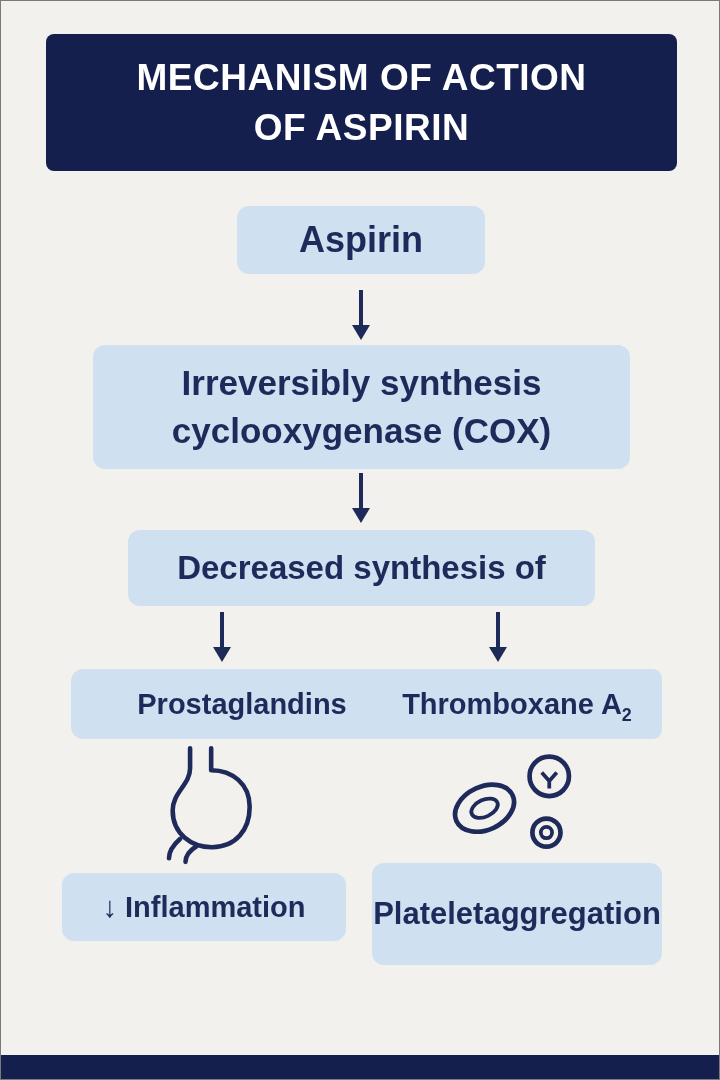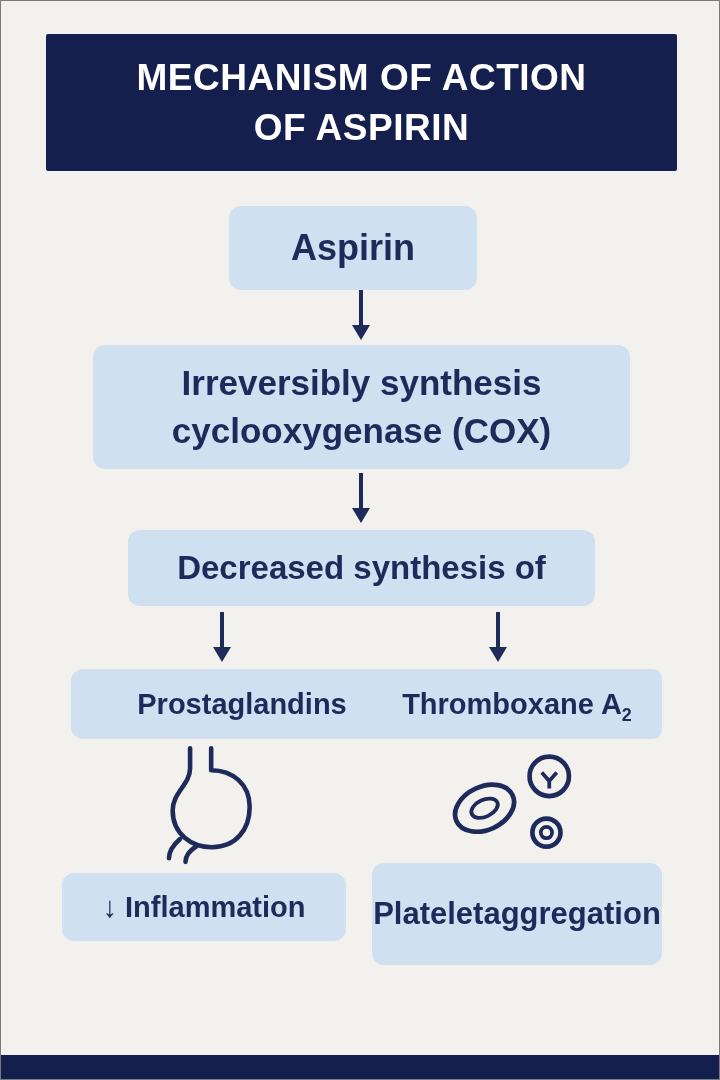--- a/index.html
+++ b/index.html
@@ -13,21 +13,21 @@
     border: 1px solid #7a7a7a;
     font-family: "Liberation Sans", sans-serif;
     overflow: hidden;
   }
 
   .title-box {
     position: absolute;
     left: 45px; top: 33px;
     width: 631px; height: 137px;
     background: #141f4d;
-    border-radius: 2px;
+    border-radius: 8px;
     color: #ffffff;
     display: flex; flex-direction: column;
     align-items: center; justify-content: center;
     font-weight: 700;
     font-size: 37px;
     letter-spacing: 0.5px;
     line-height: 1.35;
     text-align: center;
   }
 
@@ -36,21 +36,21 @@
     background: #cfe0f1;
     border-radius: 12px;
     color: #1e2a5a;
     display: flex;
     align-items: center;
     justify-content: center;
     text-align: center;
     font-weight: 700;
   }
 
-  .node-aspirin   { left: 228px; top: 205px; width: 248px; height: 84px;  font-size: 36px; }
+  .node-aspirin   { left: 236px; top: 205px; width: 248px; height: 68px;  font-size: 36px; }
   .node-inhibits  { left: 92px;  top: 344px; width: 537px; height: 124px; font-size: 35px; flex-direction: column; line-height: 1.38; }
   .node-decreased { left: 127px; top: 529px; width: 467px; height: 76px;  font-size: 33px; font-weight: 600; }
   .node-prosta    { left: 70px;  top: 668px; width: 342px; height: 70px;  font-size: 29px; font-weight: 600; }
   .node-thromb    { left: 371px; top: 668px; width: 290px; height: 70px;  font-size: 29px; font-weight: 600; border-radius: 9px; }
   .node-inflam    { left: 61px;  top: 872px; width: 284px; height: 68px;  font-size: 29px; font-weight: 700; }
   .node-platelet  { left: 371px; top: 862px; width: 290px; height: 102px; font-size: 31px; line-height: 1.3; }
 
   .node-thromb sub { font-size: 0.62em; line-height: 0; }
 
   .arrow { position: absolute; }

